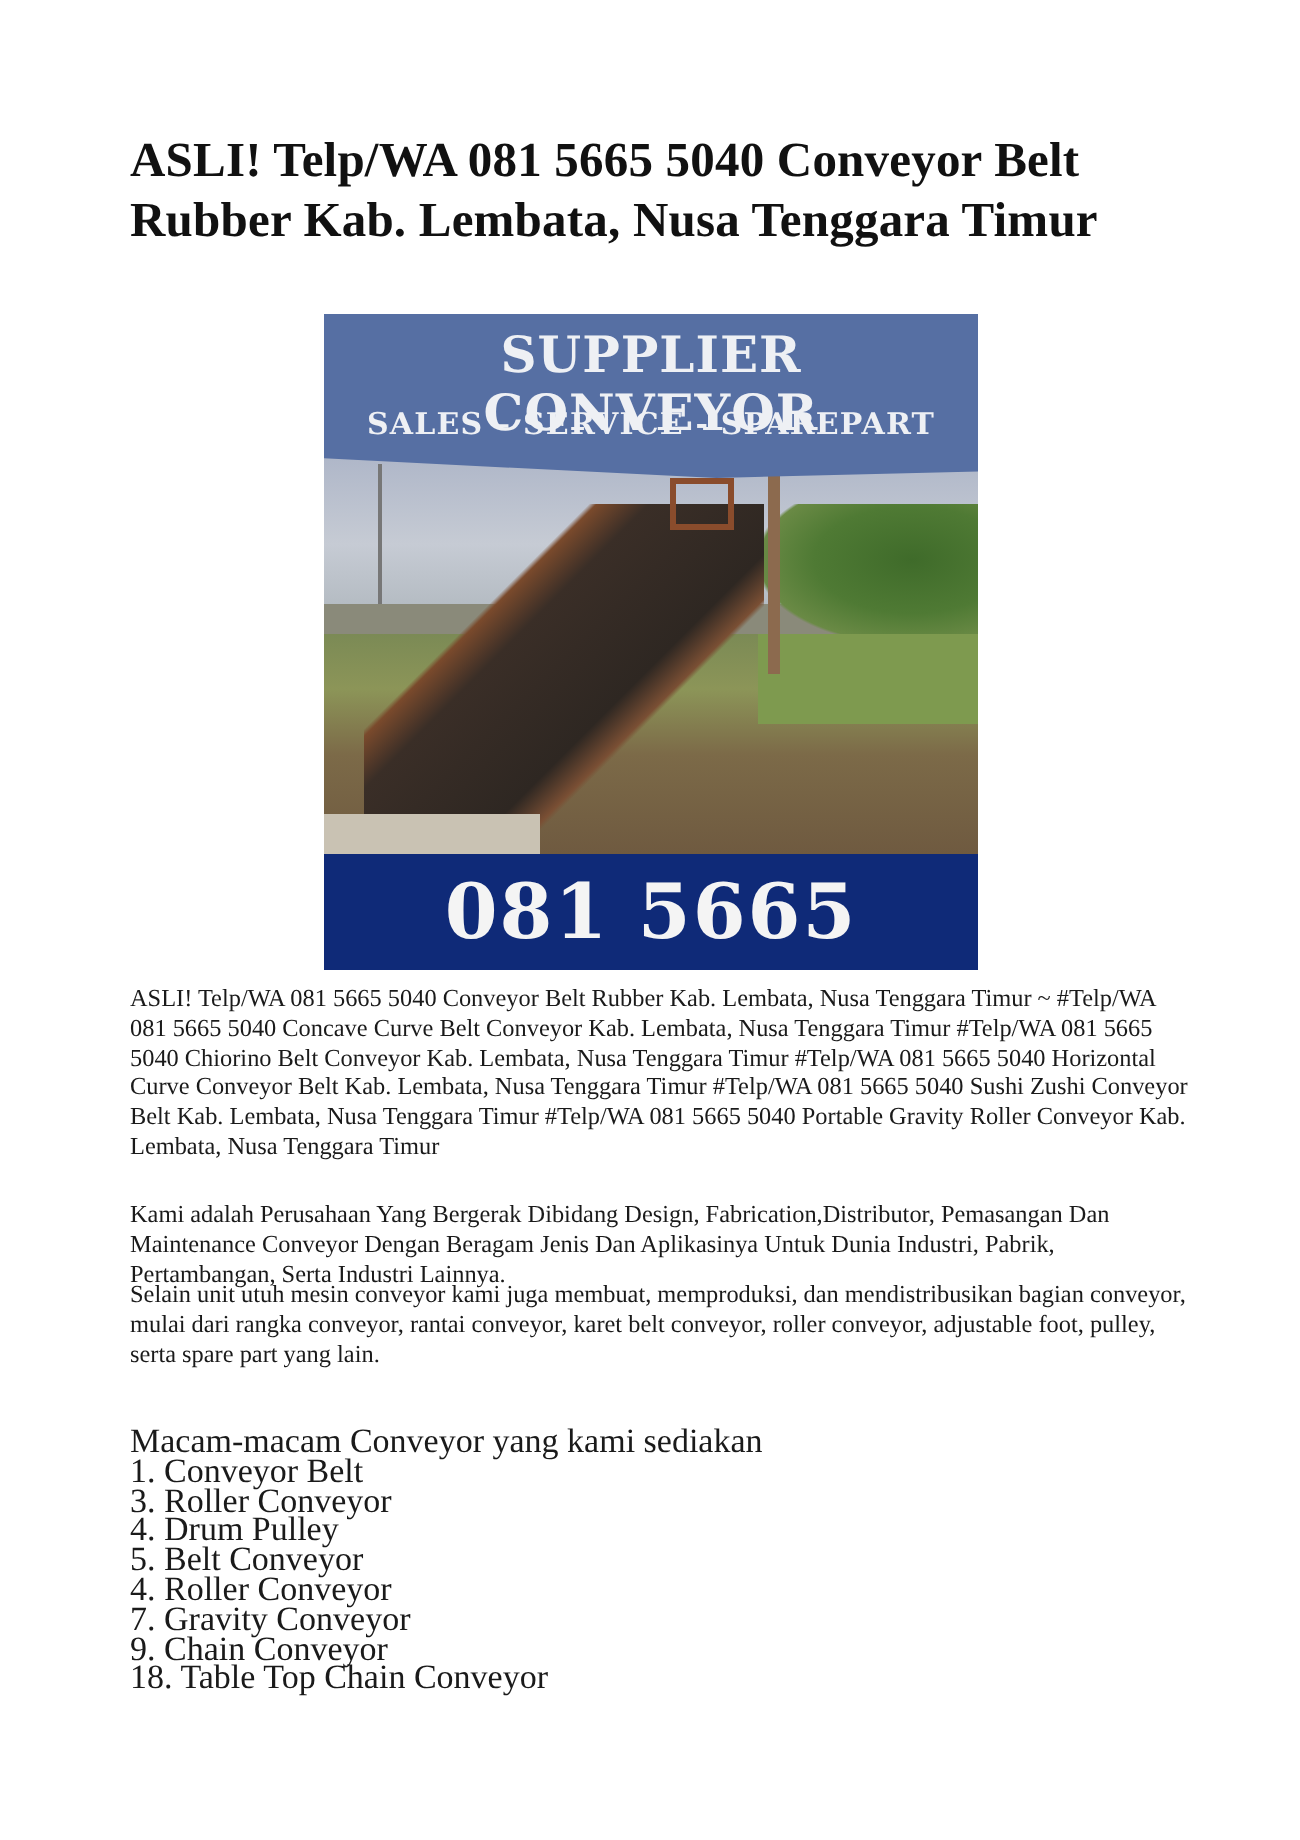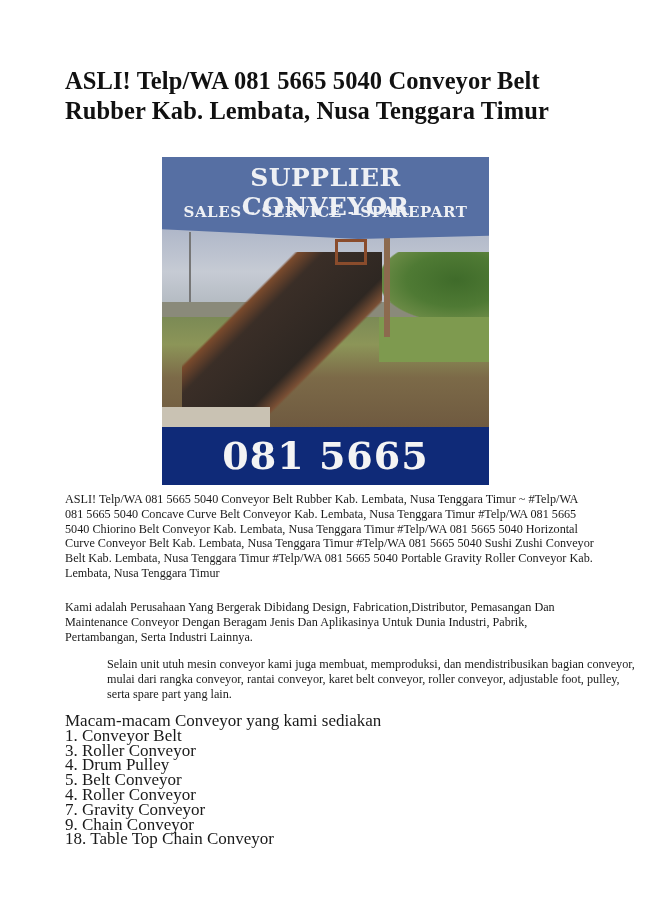--- a/index.html
+++ b/index.html
@@ -76,21 +76,21 @@
       line-height: 58px; text-align: center;
       font-family: "DejaVu Serif", serif; font-weight: bold; font-size: 38px;
       color: #f4f4f4; letter-spacing: 1px;
     }
     .body-text {
       position: absolute; left: 65px; width: 530px;
       font-size: 12.2px; line-height: 14.8px; color: #1a1a1a; margin: 0;
     }
     .p1 { top: 492px; }
     .p2 { top: 600px; }
-    .p3 { top: 657px; margin-left: 42px; }
+    .p3 { top: 640px; }
     .list-wrap { position: absolute; left: 65px; top: 714px; width: 530px; }
     .list-wrap div { font-size: 17px; line-height: 14.8px; color: #1a1a1a; }
   </style>
 </head>
 <body>
 
 <h1 class="title">ASLI! Telp/WA 081 5665 5040 Conveyor Belt Rubber Kab. Lembata, Nusa Tenggara Timur</h1>
 
 <div class="banner">
   <div class="sky"></div>

